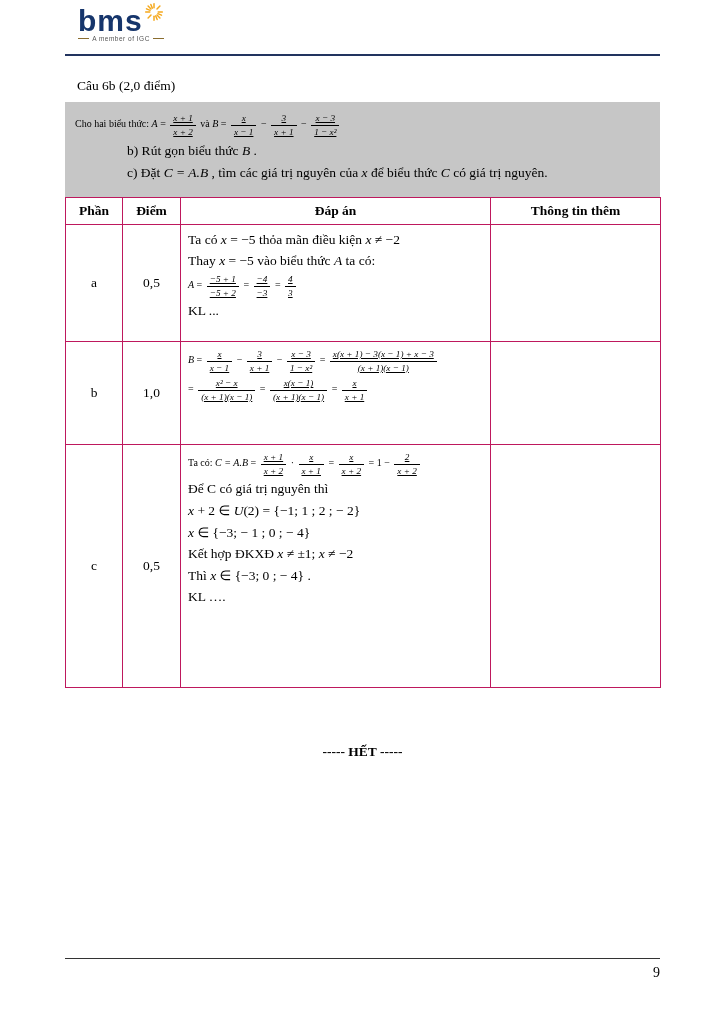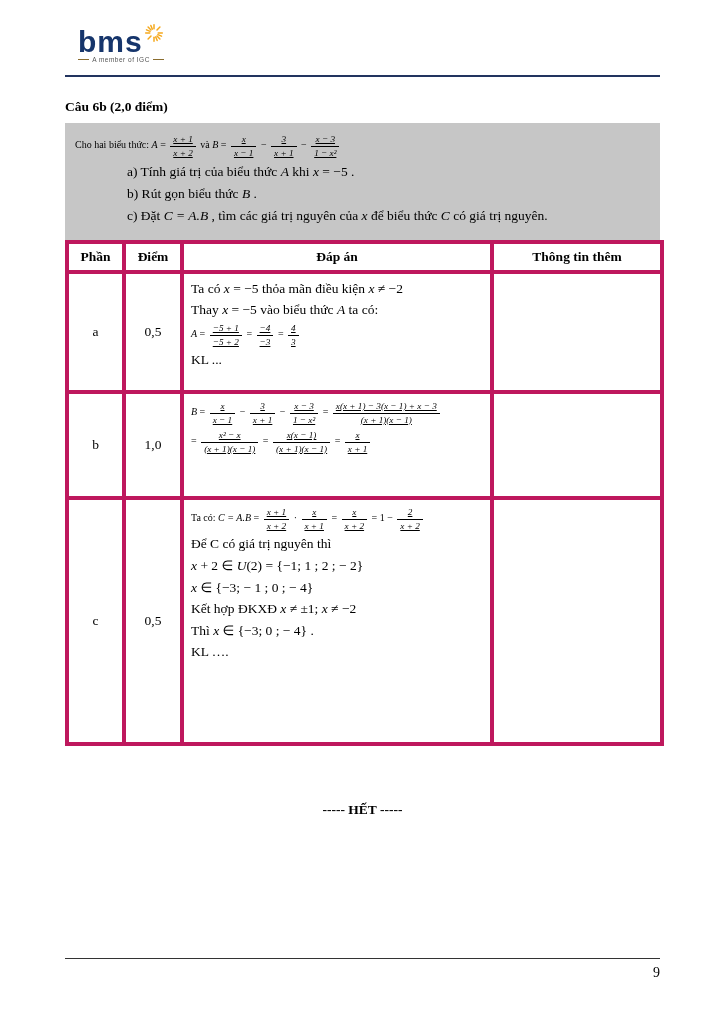--- a/index.html
+++ b/index.html
@@ -1,49 +1,49 @@
 <!DOCTYPE html>
 <html><head>
 <meta charset="utf-8">
 <style>
   html,body{margin:0;padding:0;background:#fff;}
   .page{position:relative;width:724px;height:1024px;background:#fff;overflow:hidden;
         font-family:"Liberation Serif", serif;color:#000;font-size:13.5px;}
   .content{position:absolute;left:65px;top:0;width:595px;}
 
   
-  .header{padding-top:27px;height:48px;}
+  .header{padding-top:6px;height:48px;}
   .logo-text{font-family:"Liberation Sans", sans-serif;font-weight:bold;
              font-size:30px;color:#16356b;letter-spacing:1px;line-height:30px;display:inline-block;}
   .sun-icon{display:inline-block;vertical-align:top;margin-left:1px;margin-top:-4px;}
   .logo-sub{display:flex;align-items:center;gap:3px;width:86px;margin-top:-1px;}
   .logo-sub .bar{flex:1;height:1px;background:#8a6d2f;}
   .logo-sub .txt{font-family:"Liberation Sans", sans-serif;font-size:6.5px;color:#555;
                  letter-spacing:0.5px;white-space:nowrap;}
   .header-rule{border:none;border-top:2px solid #22345f;margin:0;}
 
   
-  .section-title{font-weight:bold;margin:22px 0 8px 0;}
+  .section-title{font-weight:normal;margin:22px 0 8px 12px;}
 
   
   .problem-box{background:#c6c6c6;padding:8px 10px 10px 10px;box-sizing:border-box;width:595px;}
   .p-line{margin:3px 0;}
   .p-item{margin:6px 0 6px 0;padding-left:52px;}
 
   
   .mi{font-style:italic;}
   .math-line{font-size:10px;}
   .frac{display:inline-block;vertical-align:middle;text-align:center;font-style:italic;
         padding:0 2px;line-height:1.15;font-size:0.92em;text-decoration:underline;}
   .frac .num{display:block;border-bottom:1px solid #000;padding:0 3px 1px 3px;}
   .frac .den{display:block;padding:1px 3px 0 3px;}
 
   
   table.answer{border-collapse:collapse;width:595px;table-layout:fixed;}
-  table.answer th, table.answer td{border:4px solid #be185d;}
+  table.answer th, table.answer td{border:1px solid #be185d;}
   table.answer th{font-weight:bold;text-align:center;height:24px;font-size:13.5px;padding:1px 2px;}
   td.part,td.score{text-align:center;vertical-align:middle;}
   td.answer-cell{vertical-align:top;padding:2px 3px 2px 7px;}
   td.extra-cell{vertical-align:top;}
   .row-a td{height:112px;}
   .row-b td{height:98px;}
   .row-c td{height:238px;}
   .ans-line{margin:5px 0;}
 
   
@@ -84,21 +84,20 @@
         </div>
       </div>
     </div>
 
     <hr class="header-rule">
 
     <div class="section-title">Câu 6b (2,0 điểm)</div>
 
     <div class="problem-box">
       <div class="p-line math-line"><span>Cho hai biểu thức:  </span><span class="mi">A</span><span> = </span><span class="frac"><span class="num">x + 1</span><span class="den">x + 2</span></span><span>  và  </span><span class="mi">B</span><span> = </span><span class="frac"><span class="num">x</span><span class="den">x − 1</span></span><span> − </span><span class="frac"><span class="num">3</span><span class="den">x + 1</span></span><span> − </span><span class="frac"><span class="num">x − 3</span><span class="den">1 − x²</span></span></div>
-      <div class="p-item"><span>a) Tính giá trị của biểu thức  </span><span class="mi">A</span><span>  khi  </span><span class="mi">x</span><span> = −5 .</span></div>
       <div class="p-item"><span>b) Rút gọn biểu thức  </span><span class="mi">B</span><span> .</span></div>
       <div class="p-item"><span>c) Đặt  </span><span class="mi">C = A.B</span><span> , tìm các giá trị nguyên của  </span><span class="mi">x</span><span>  để biểu thức  </span><span class="mi">C</span><span>  có giá trị nguyên.</span></div>
     </div>
 
     <table class="answer">
       <colgroup>
         <col style="width:57px">
           <col style="width:58px">
           <col style="width:310px">
           <col style="width:170px">

